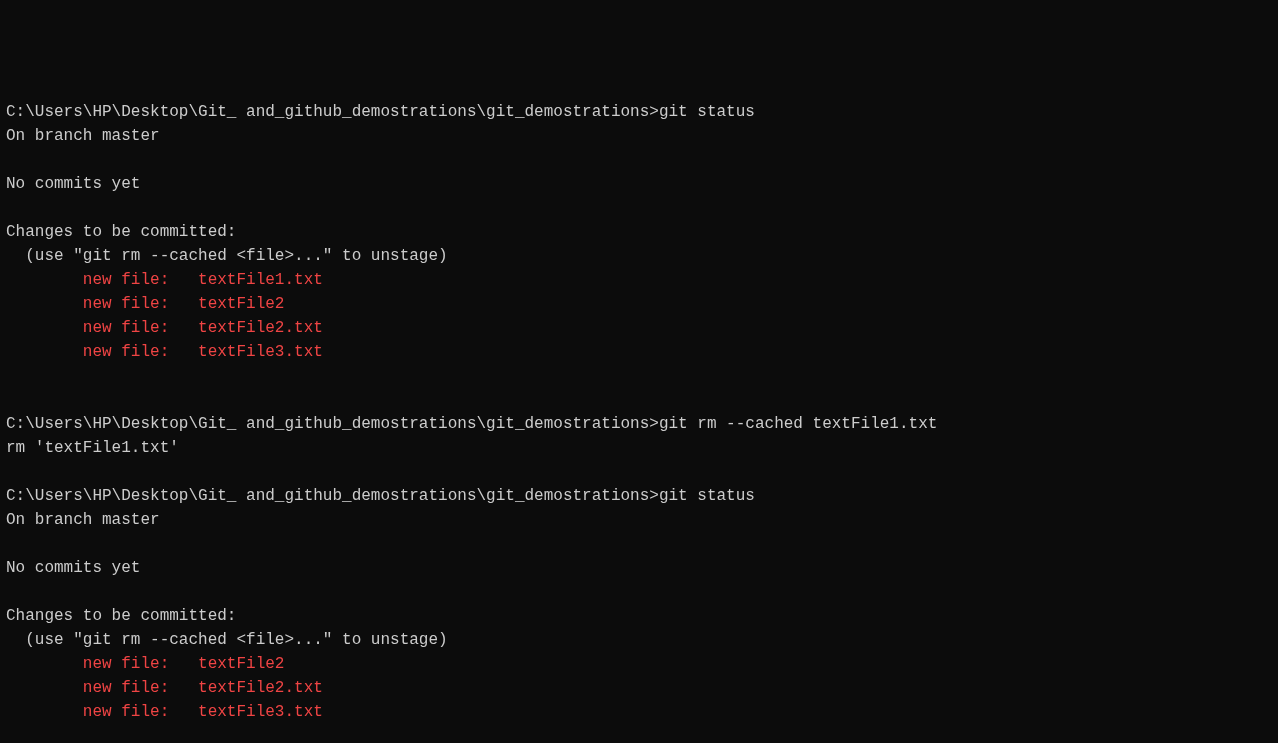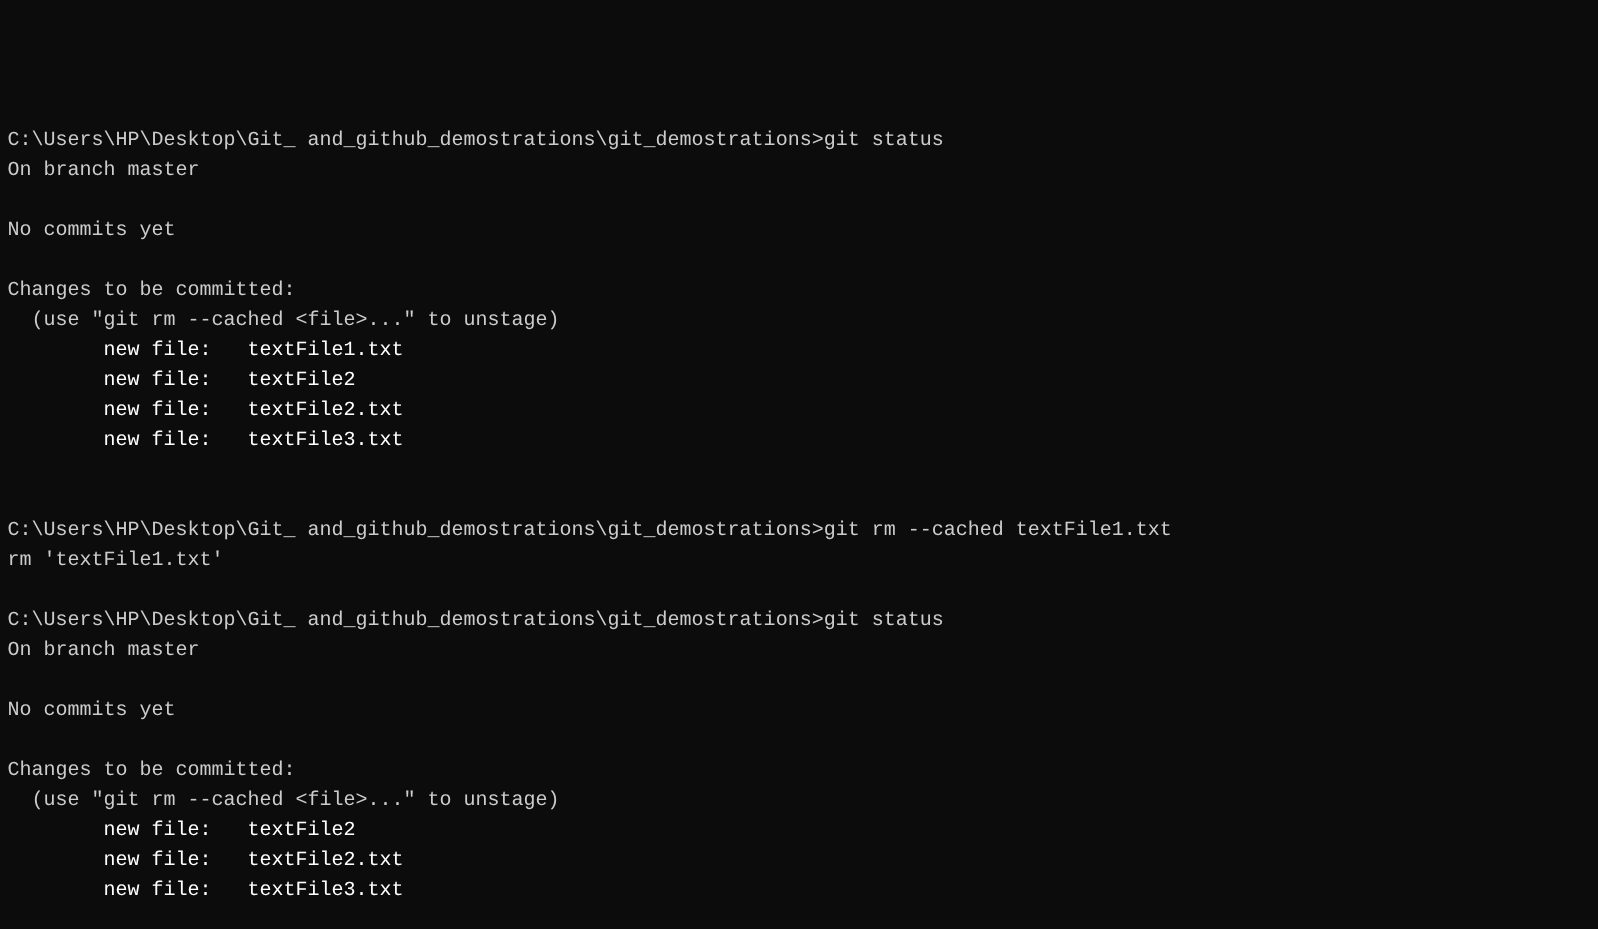--- a/index.html
+++ b/index.html
@@ -16,21 +16,21 @@
       padding: 4px 6px;
       width: 1278px;
       height: 743px;
       overflow: hidden;
       white-space: pre;
     }
     .terminal {
       white-space: pre;
     }
     .green {
-      color: #ffffff;
+      color: #ef4444;
     }
     .line {
       display: block;
     }
   </style>
 </head>
 <body>
 
 
 

